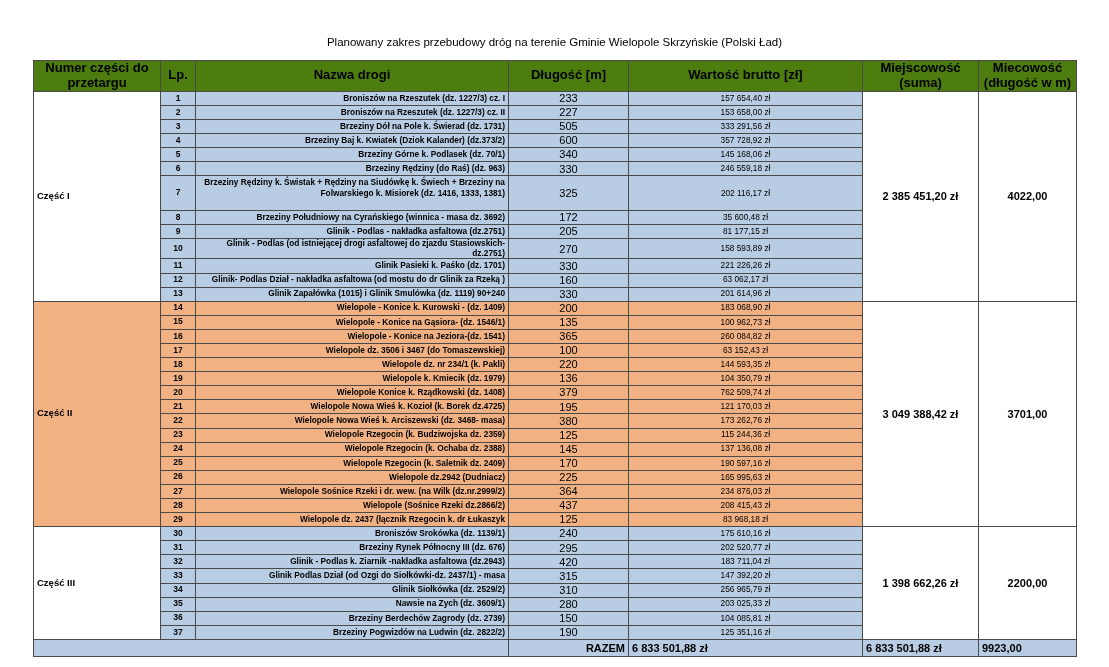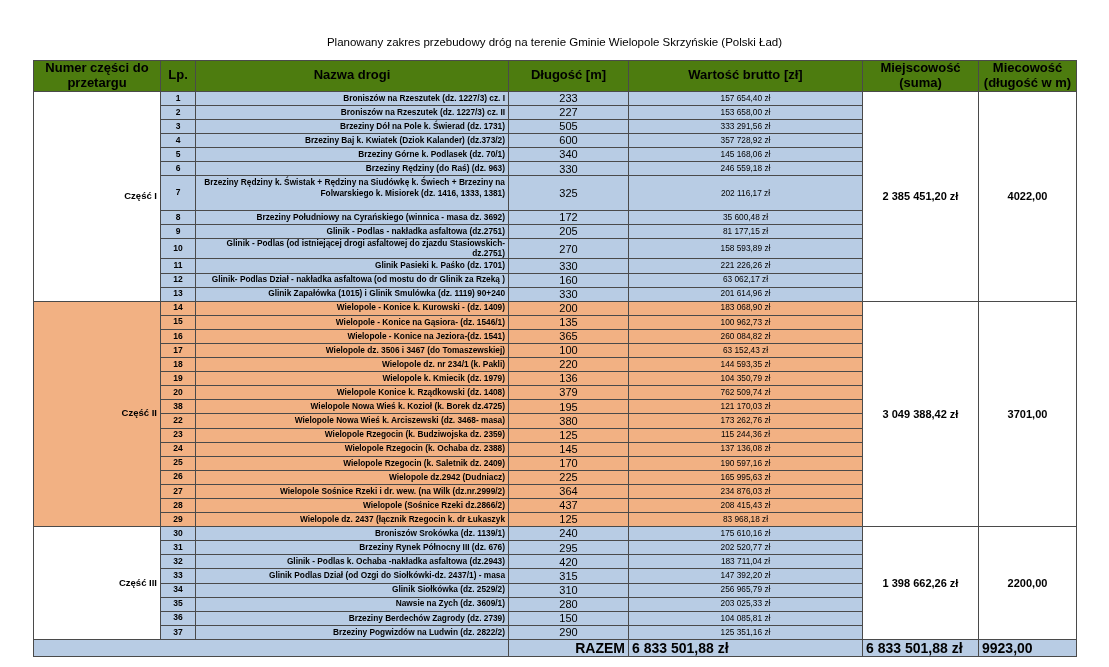--- a/index.html
+++ b/index.html
@@ -54,21 +54,21 @@
   thead th {
     background: #4d7c0f;
     font-weight: bold;
     font-size: 13px;
     text-align: center;
     height: 18px;
   }
   tbody tr { height: 14.1px; }
 
   td.part {
-    text-align: right;
+    text-align: left;
     font-weight: bold;
     font-size: 9.5px;
   }
   td.lp {
     text-align: center;
     font-weight: bold;
     font-size: 8.5px;
     background: #b8cce4;
   }
   td.name {
@@ -97,21 +97,21 @@
   
   tr.p2 td.lp, tr.p2 td.name, tr.p2 td.len, tr.p2 td.val { background: #f2b183; }
   tr.p2 td.part { background: #f2b183; }
 
   tr.tall { height: 26px; }
   td.name.two { line-height: 1.25; padding-top: 1px; padding-bottom: 12px; }
 
   tfoot td {
     background: #b8cce4;
     font-weight: bold;
-    font-size: 14px;
+    font-size: 11px;
     height: 16px;
   }
   td.razem-label { text-align: right; padding-right: 4px; }
   td.razem-val { }
   td.razem-blank { background: #b8cce4; }
 </style>
 </head>
 <body>
 
 <div id="page">
@@ -260,21 +260,21 @@
           <td class="len">136</td>
           <td class="val">104 350,79 zł</td>
         </tr>
         <tr class="p2">
           <td class="lp">20</td>
           <td class="name">Wielopole Konice k. Rządkowski (dz. 1408)</td>
           <td class="len">379</td>
           <td class="val">762 509,74 zł</td>
         </tr>
         <tr class="p2">
-          <td class="lp">38</td>
+          <td class="lp">21</td>
           <td class="name">Wielopole Nowa Wieś k. Kozioł (k. Borek dz.4725)</td>
           <td class="len">195</td>
           <td class="val">121 170,03 zł</td>
         </tr>
         <tr class="p2">
           <td class="lp">22</td>
           <td class="name">Wielopole Nowa Wieś k. Arciszewski (dz. 3468- masa)</td>
           <td class="len">380</td>
           <td class="val">173 262,76 zł</td>
         </tr>
@@ -330,21 +330,21 @@
           <td class="totlen" rowspan="8">2200,00</td>
         </tr>
         <tr>
           <td class="lp">31</td>
           <td class="name">Brzeziny Rynek Północny III (dz. 676)</td>
           <td class="len">295</td>
           <td class="val">202 520,77 zł</td>
         </tr>
         <tr>
           <td class="lp">32</td>
-          <td class="name">Glinik - Podlas k. Ochaba -nakładka asfaltowa (dz.2943)</td>
+          <td class="name">Glinik - Podlas k. Ziarnik -nakładka asfaltowa (dz.2943)</td>
           <td class="len">420</td>
           <td class="val">183 711,04 zł</td>
         </tr>
         <tr>
           <td class="lp">33</td>
           <td class="name">Glinik Podlas Dział (od Ozgi do Siołkówki-dz. 2437/1) - masa</td>
           <td class="len">315</td>
           <td class="val">147 392,20 zł</td>
         </tr>
         <tr>
@@ -361,21 +361,21 @@
         </tr>
         <tr>
           <td class="lp">36</td>
           <td class="name">Brzeziny Berdechów Zagrody (dz. 2739)</td>
           <td class="len">150</td>
           <td class="val">104 085,81 zł</td>
         </tr>
         <tr>
           <td class="lp">37</td>
           <td class="name">Brzeziny Pogwizdów na Ludwin (dz. 2822/2)</td>
-          <td class="len">290</td>
+          <td class="len">190</td>
           <td class="val">125 351,16 zł</td>
         </tr>
       </tbody>
     <tfoot>
       <tr>
         <td class="razem-blank" colspan="3"></td>
         <td class="razem-label">RAZEM</td>
         <td class="razem-val">6 833 501,88 zł</td>
         <td class="razem-val">6 833 501,88 zł</td>
         <td class="razem-val">9923,00</td>

